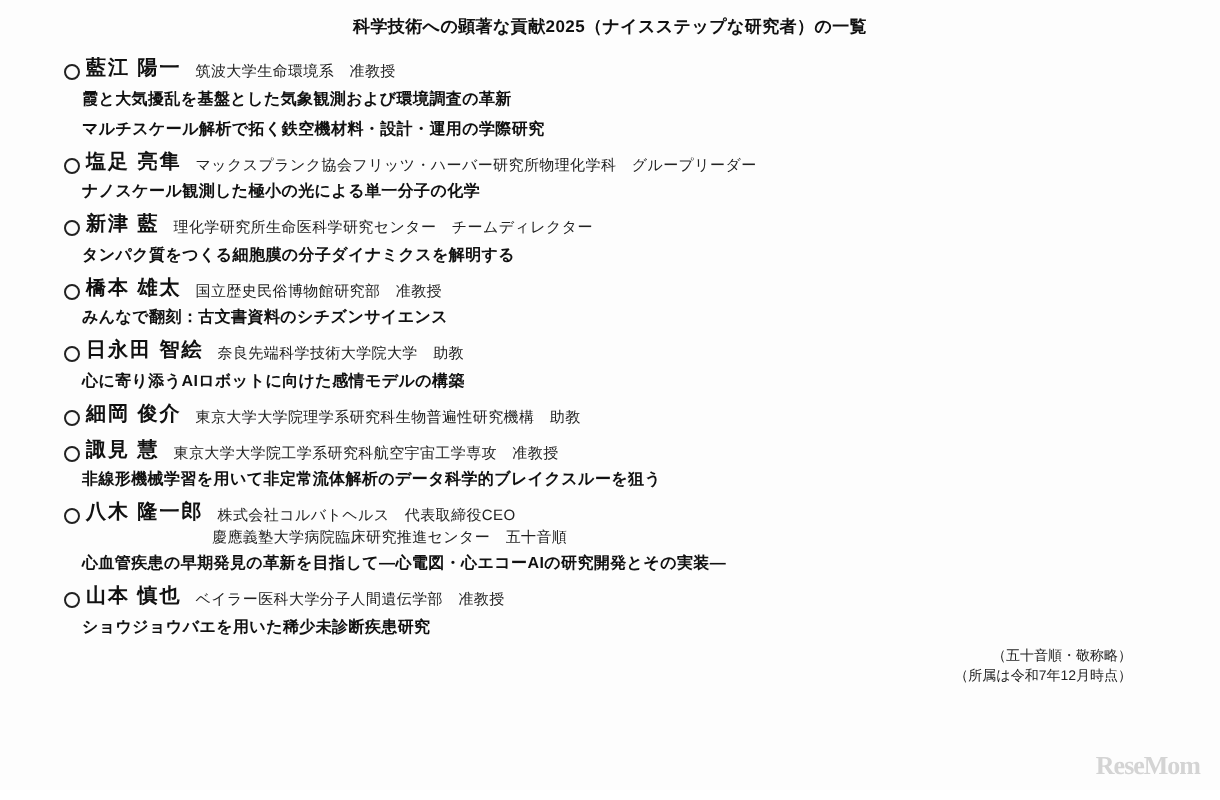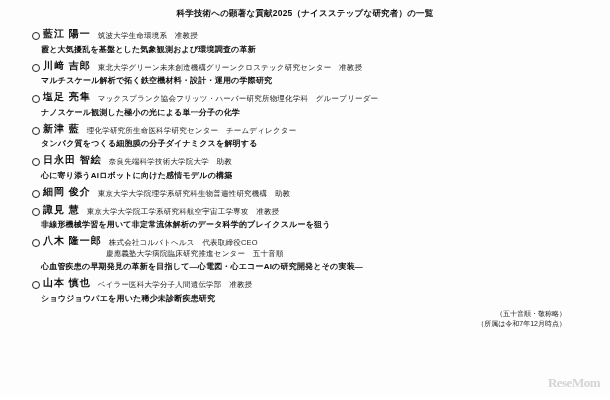--- a/index.html
+++ b/index.html
@@ -112,25 +112,20 @@
     <div class="entry">
       <div class="entry-head">
         <span class="bullet-circle"></span>
         <span class="name">藍江 陽一</span>
         <span class="affil">筑波大学生命環境系　准教授</span>
       </div>
       <div class="title-line">霞と大気擾乱を基盤とした気象観測および環境調査の革新</div>
     </div>
 
     <div class="entry">
-      <div class="entry-head">
-        <span class="bullet-circle"></span>
-        <span class="name">川﨑 吉郎</span>
-        <span class="affil">東北大学グリーン未来創造機構グリーンクロステック研究センター　准教授</span>
-      </div>
       <div class="title-line">マルチスケール解析で拓く鉄空機材料・設計・運用の学際研究</div>
     </div>
 
     <div class="entry">
       <div class="entry-head">
         <span class="bullet-circle"></span>
         <span class="name">塩足 亮隼</span>
         <span class="affil">マックスプランク協会フリッツ・ハーバー研究所物理化学科　グループリーダー</span>
       </div>
       <div class="title-line">ナノスケール観測した極小の光による単一分子の化学</div>
@@ -138,20 +133,28 @@
 
     <div class="entry">
       <div class="entry-head">
         <span class="bullet-circle"></span>
         <span class="name">新津 藍</span>
         <span class="affil">理化学研究所生命医科学研究センター　チームディレクター</span>
       </div>
       <div class="title-line">タンパク質をつくる細胞膜の分子ダイナミクスを解明する</div>
     </div>
 
+    <div class="entry">
+      <div class="entry-head">
+        <span class="bullet-circle"></span>
+        <span class="name">橋本 雄太</span>
+        <span class="affil">国立歴史民俗博物館研究部　准教授</span>
+      </div>
+      <div class="title-line">みんなで翻刻：古文書資料のシチズンサイエンス</div>
+    </div>
 
     <div class="entry">
       <div class="entry-head">
         <span class="bullet-circle"></span>
         <span class="name">日永田 智絵</span>
         <span class="affil">奈良先端科学技術大学院大学　助教</span>
       </div>
       <div class="title-line">心に寄り添うAIロボットに向けた感情モデルの構築</div>
     </div>
 

